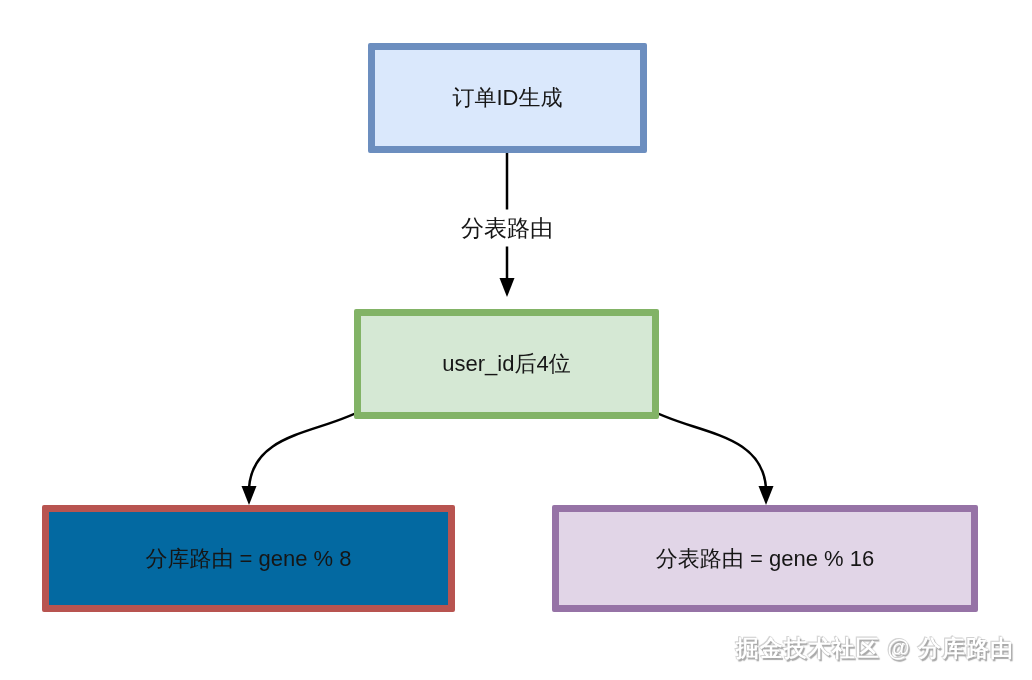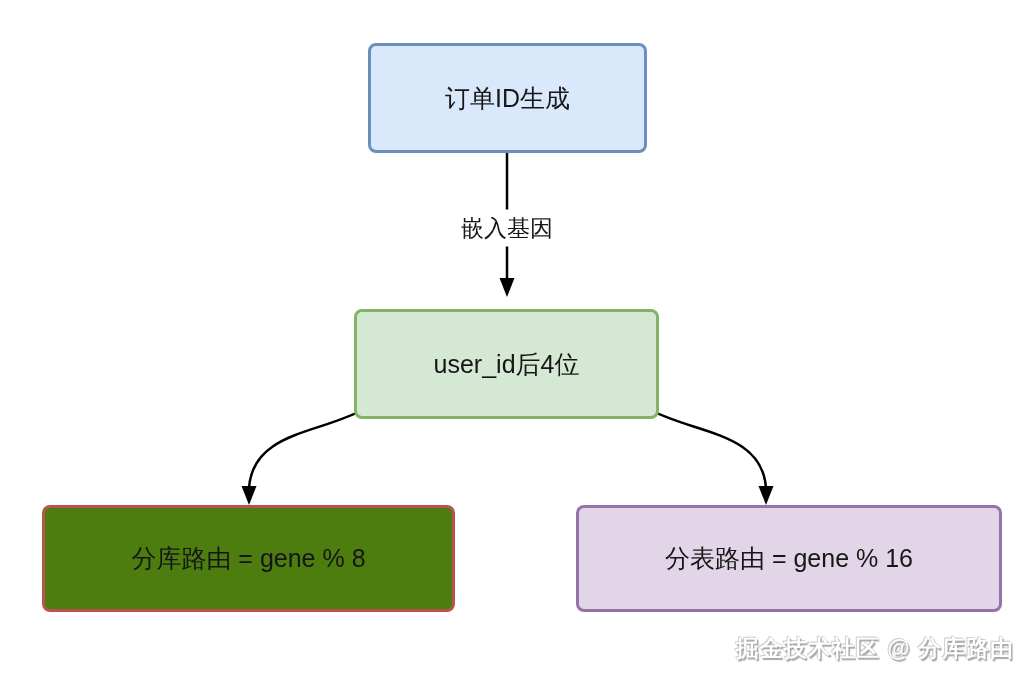--- a/index.html
+++ b/index.html
@@ -16,32 +16,32 @@
     left: 0; top: 0;
     width: 1032px; height: 680px;
     z-index: 1;
   }
   .node {
     position: absolute;
     z-index: 2;
     display: flex;
     align-items: center;
     justify-content: center;
-    border: 3px solid #4d7c0f;
-    border-radius: 8px;
+    border: 7px solid #4d7c0f;
+    border-radius: 2px;
     box-sizing: border-box;
-    font-size: 25px;
+    font-size: 22px;
     color: #161616;
     text-align: center;
     white-space: nowrap;
   }
   .node-order  { left: 368px; top: 43px;  width: 279px; height: 110px; }
   .node-gene   { left: 354px; top: 297px; width: 305px; height: 110px; margin-top: 12px; }
   .node-db     { left: 42px;  top: 505px; width: 413px; height: 107px; }
-  .node-table  { left: 576px; top: 505px; width: 426px; height: 107px; text-align: center; }
+  .node-table  { left: 552px; top: 505px; width: 426px; height: 107px; text-align: center; }
   .edge-label {
     position: absolute;
     z-index: 3;
     left: 507px;
     top: 228px;
     transform: translate(-50%, -50%);
     background: #ffffff;
     padding: 3px 6px;
     font-size: 23px;
     color: #161616;
@@ -84,25 +84,25 @@
   </svg>
 
   <div class="node node-order" style="background: rgb(218, 232, 252); border-color: rgb(108, 142, 191);">
     <span>订单ID生成</span>
   </div>
 
   <div class="node node-gene" style="background: rgb(213, 232, 212); border-color: rgb(130, 179, 102);">
     <span>user_id后4位</span>
   </div>
 
-  <div class="node node-db" style="background: #4d7c0f; border-color: rgb(184, 84, 80);">
+  <div class="node node-db" style="background: #0369a1; border-color: rgb(184, 84, 80);">
     <span>分库路由 = gene % 8</span>
   </div>
 
   <div class="node node-table" style="background: rgb(225, 213, 231); border-color: rgb(150, 115, 166);">
     <span>分表路由 = gene % 16</span>
   </div>
 
-  <div class="edge-label">嵌入基因</div>
+  <div class="edge-label">分表路由</div>
 
   <div class="watermark">掘金技术社区 @ 分库路由</div>
 
 </div>
 
 </body></html>

